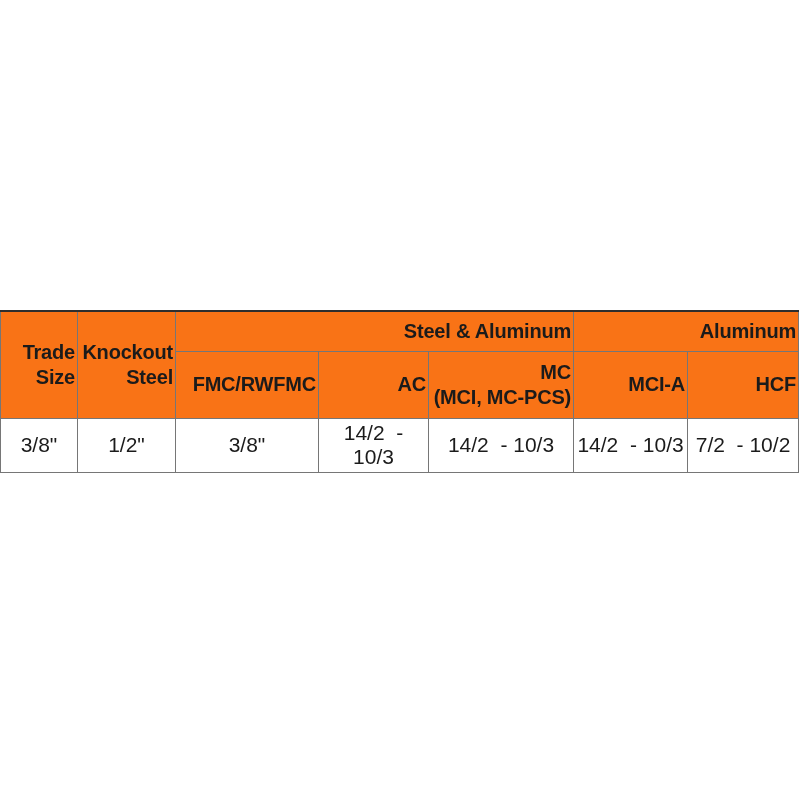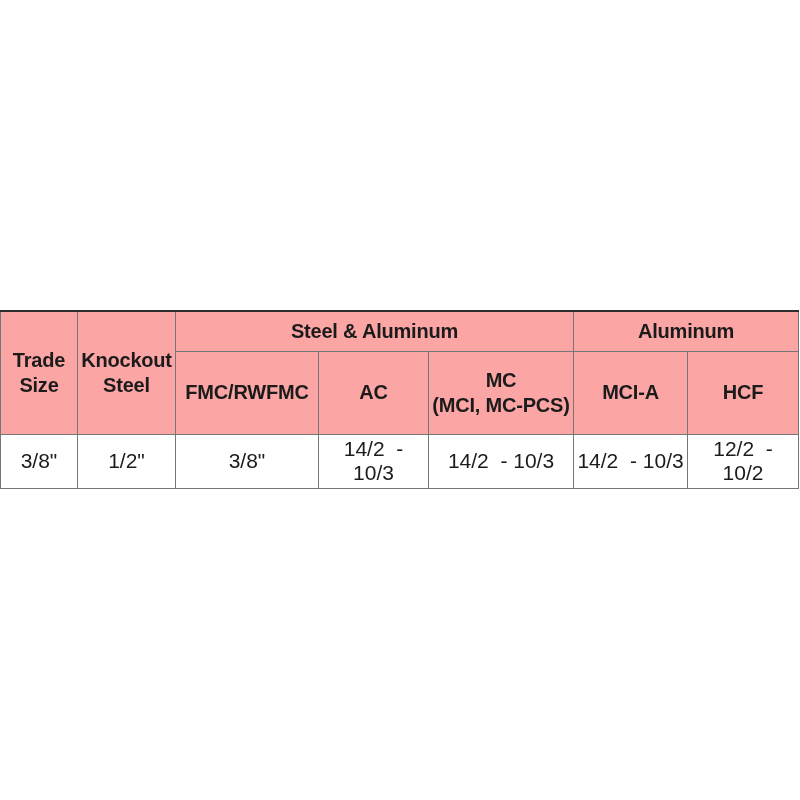--- a/index.html
+++ b/index.html
@@ -30,33 +30,34 @@
   table.spec-table { border-top: 2px solid #2e2e2e; }
   .spec-table th, .spec-table td {
     border: 1px solid #767676;
     text-align: center;
     vertical-align: middle;
     padding: 0 2px;
     white-space: pre-wrap;
     overflow: hidden;
   }
   .spec-table thead th {
-    background: #fca5a5;
+    background: #f97316;
     font-weight: bold;
     font-size: 20px;
     line-height: 1.25;
     letter-spacing: -0.2px;
+    text-align: right;
   }
   .spec-table tbody td {
     background: #ffffff;
     font-weight: normal;
     font-size: 21px;
   }
   tr.row-groups  { height: 40px; }
-  tr.row-subs    { height: 83px; }
+  tr.row-subs    { height: 67px; }
   tr.row-data    { height: 54px; }
 </style>
 </head>
 <body>
 
 <div class="canvas">
   <div class="table-wrap">
     <table class="spec-table">
       <colgroup>
         <col style="width:77px">
@@ -86,18 +87,18 @@
         </tr>
       </thead>
       <tbody>
         <tr class="row-data">
           <td>3/8"</td>
           <td>1/2"</td>
           <td>3/8"</td>
           <td>14/2  - 10/3</td>
           <td>14/2  - 10/3</td>
           <td>14/2  - 10/3</td>
-          <td>12/2  - 10/2</td>
+          <td>7/2  - 10/2</td>
         </tr>
       </tbody>
     </table>
   </div>
 </div>
 
 </body></html>

